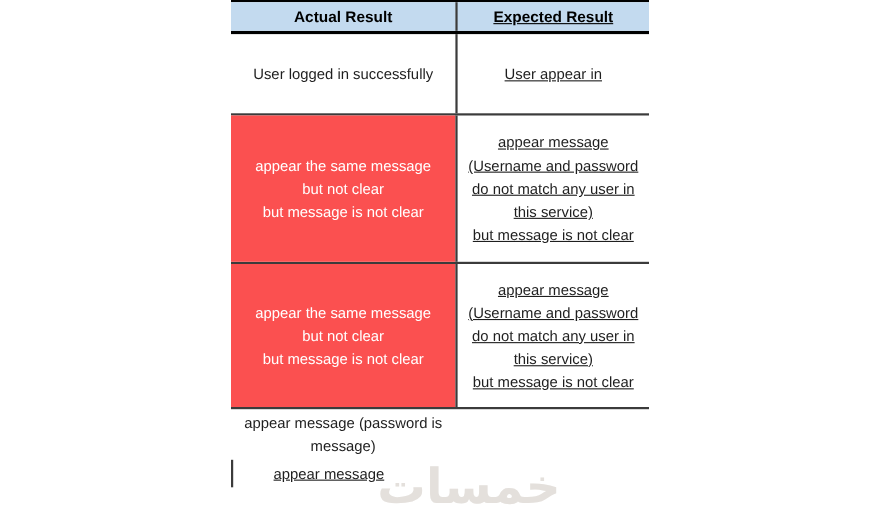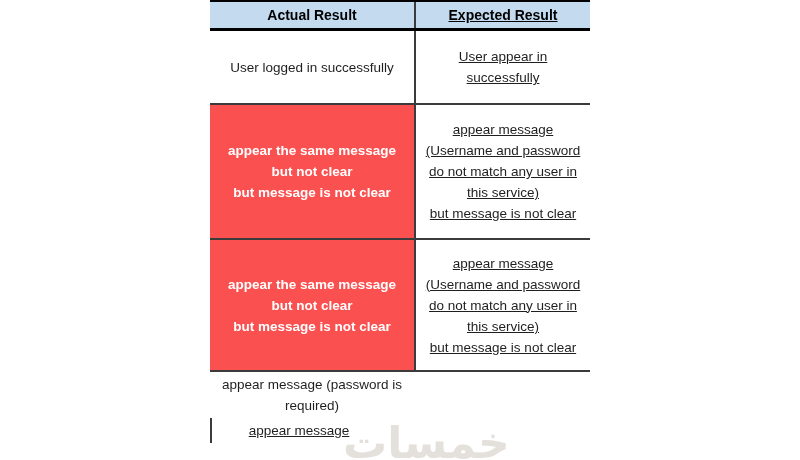--- a/index.html
+++ b/index.html
@@ -30,21 +30,21 @@
     background:var(--header-bg);
     font-weight:bold;font-size:14px;color:#000;
   }
   .r1{height:74px;border-bottom:2px solid var(--border-dark);}
   .r2{height:135px;border-bottom:2px solid var(--border-dark);}
   .r3{height:132px;border-bottom:2px solid var(--border-dark);}
   .r4{height:100px;flex-direction:column;}
   .cell.highlight{
     background:var(--highlight-bg);
     color:var(--highlight-text);
-    font-weight:bold;
+    font-weight:normal;
   }
   .line{display:block;white-space:nowrap;}
   .watermark{
     position:absolute;left:343px;top:417px;z-index:5;
     font-family:"DejaVu Sans",sans-serif;
     font-size:44px;font-weight:bold;color:var(--watermark);
     letter-spacing:2px;pointer-events:none;
   }
 </style>
 </head>
@@ -61,21 +61,20 @@
         <span class="line">Expected Result</span>
       </div>
     </div>
 
     <div class="row r1">
       <div class="cell left">
         <span class="line">User logged in successfully</span>
       </div>
       <div class="cell right">
         <span class="line">User appear in</span>
-        <span class="line">successfully</span>
       </div>
     </div>
 
     <div class="row r2">
       <div class="cell left highlight">
         <span class="line">appear the same message</span>
         <span class="line">but not clear</span>
         <span class="line">but message is not clear</span>
       </div>
       <div class="cell right">
@@ -98,21 +97,21 @@
         <span class="line">(Username and password</span>
         <span class="line">do not match any user in</span>
         <span class="line">this service)</span>
         <span class="line">but message is not clear</span>
       </div>
     </div>
 
     <div class="row r4">
       <div class="cell left">
         <span class="line">appear message (password is</span>
-        <span class="line">required)</span>
+        <span class="line">message)</span>
       </div>
       <div class="cell right">
         <span class="line">appear message</span>
       </div>
     </div>
 
   </div>
 
   <div class="watermark">خمسات</div>
 </div>

